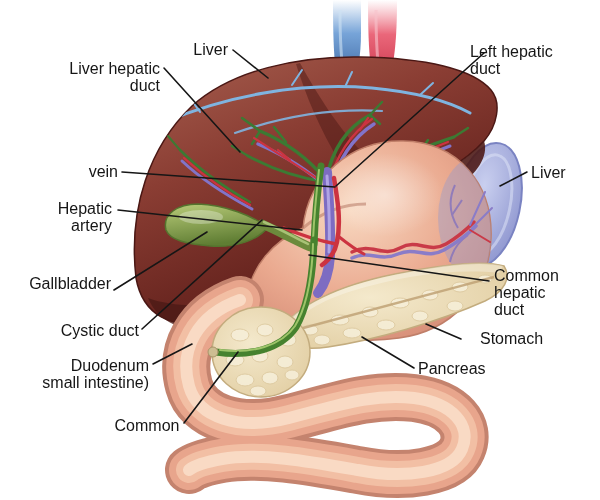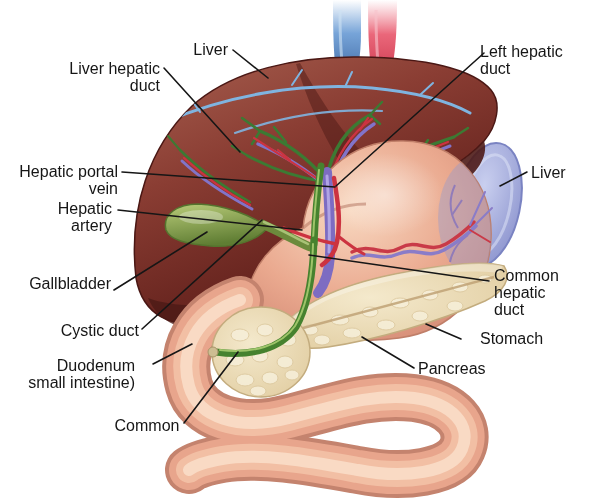--- a/index.html
+++ b/index.html
@@ -234,41 +234,40 @@
 </svg>
 
 <div class="lbl r" style="right:372px;top:41px">
   <div>Liver</div>
 </div>
 <div class="lbl r" style="right:440px;top:60px">
   <div>Liver hepatic</div>
   <div>duct</div>
 </div>
 <div class="lbl r" style="right:482px;top:163px">
-  <div>Hepatic portal</div>
   <div>vein</div>
 </div>
 <div class="lbl r" style="right:488px;top:200px">
   <div>Hepatic</div>
   <div>artery</div>
 </div>
 <div class="lbl r" style="right:489px;top:275px">
   <div>Gallbladder</div>
 </div>
 <div class="lbl r" style="right:461px;top:322px">
   <div>Cystic duct</div>
 </div>
-<div class="lbl r" style="right:465px;top:357px">
+<div class="lbl r" style="right:451px;top:357px">
   <div>Duodenum</div>
   <div>small intestine)</div>
 </div>
 <div class="lbl c" style="left:106px;top:417px;width:82px">
   <div>Common</div>
 </div>
-<div class="lbl" style="left:480px;top:43px">
+<div class="lbl" style="left:470px;top:43px">
   <div>Left hepatic</div>
   <div>duct</div>
 </div>
 <div class="lbl" style="left:531px;top:164px">
   <div>Liver</div>
 </div>
 <div class="lbl" style="left:494px;top:267px">
   <div>Common</div>
   <div>hepatic</div>
   <div>duct</div>

